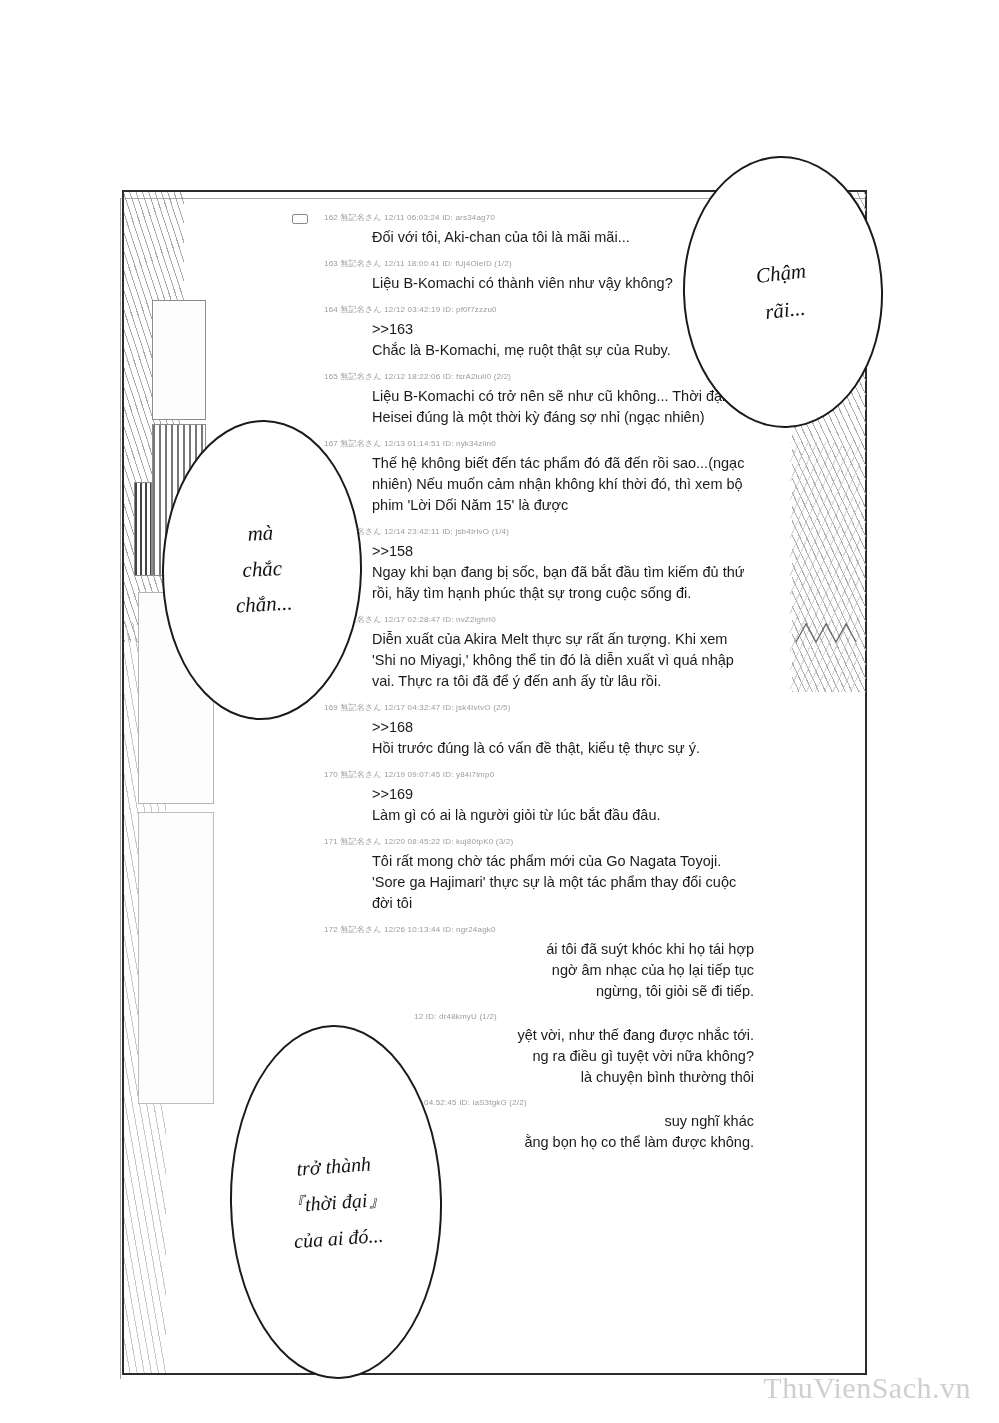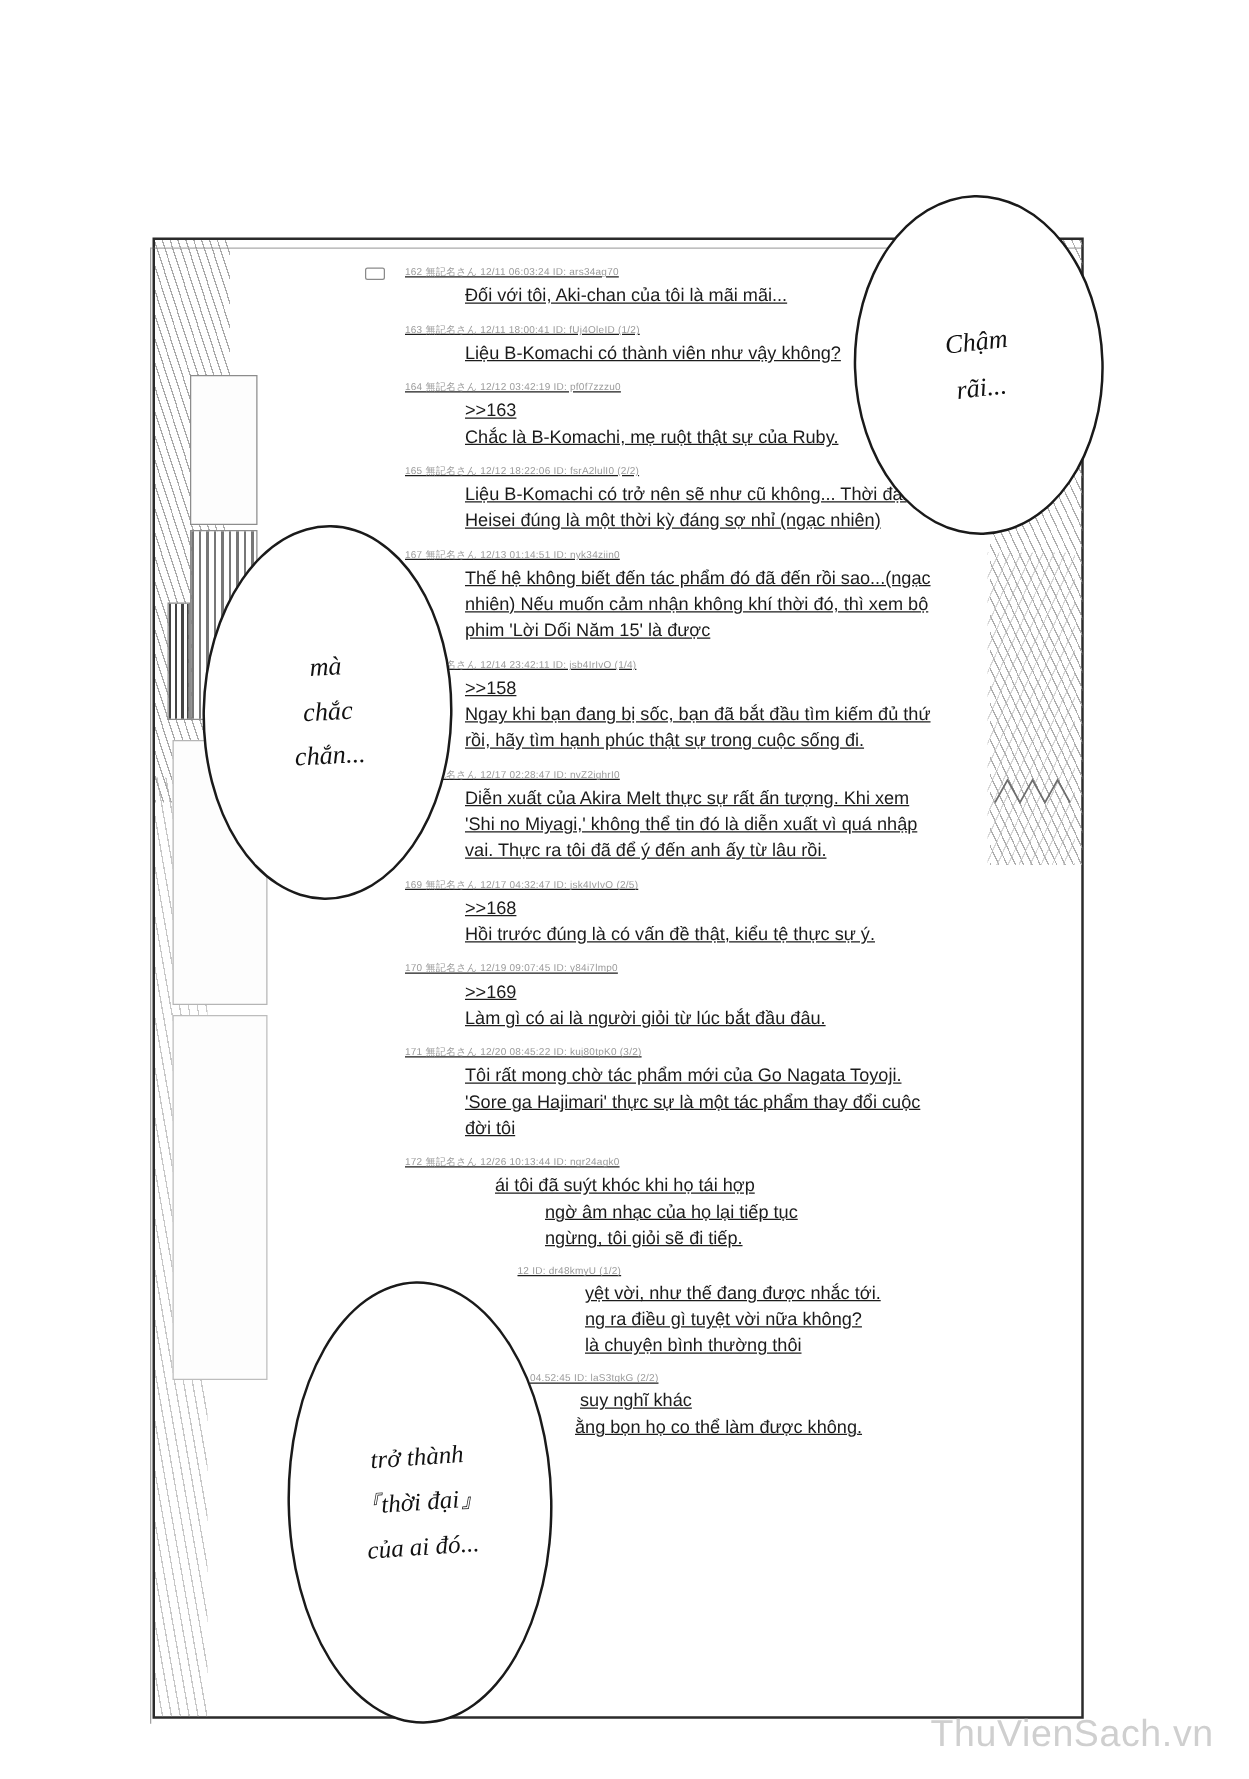--- a/index.html
+++ b/index.html
@@ -120,39 +120,39 @@
   }
 
   
   .thread {
     position: absolute;
     left: 324px;
     top: 212px;
     width: 430px;
     color: #1d1d1d;
   }
-  .post { margin-bottom: 10px; text-decoration: underline; }
+  .post { margin-bottom: 10px; }
   .post-meta {
     font-size: 8px;
     color: #9b9b9b;
     letter-spacing: .2px;
     white-space: nowrap;
     margin-bottom: 4px;
     filter: blur(.35px);
   }
   .post-body {
     font-size: 14.5px;
     line-height: 1.45;
     color: #1b1b1b;
     margin-left: 48px;
   }
   .post-body .ref { display: block; }
 
   
-  .post.dim .post-body { color: #1b1b1b; }
+  .post.dim .post-body { color: #1b1b1b; text-align: right; }
 
   
   .bubble {
     position: absolute;
     border: 2.5px solid #1a1a1a;
     border-radius: 50%;
     background: #ffffff;
     display: flex;
     align-items: center;
     justify-content: center;
@@ -196,21 +196,21 @@
     line-height: 1.8;
     font-style: italic;
     transform: rotate(-3deg);
   }
 
   
   .watermark {
     position: absolute;
     right: 28px;
     bottom: 18px;
-    font-family: Liberation Sans, sans-serif;
+    font-family: Liberation Serif, serif;
     font-size: 30px;
     color: #cfcfcf;
     letter-spacing: .5px;
     white-space: nowrap;
   }
 </style>
 </head>
 <body>
 
 <div class="panel-frame"></div>

